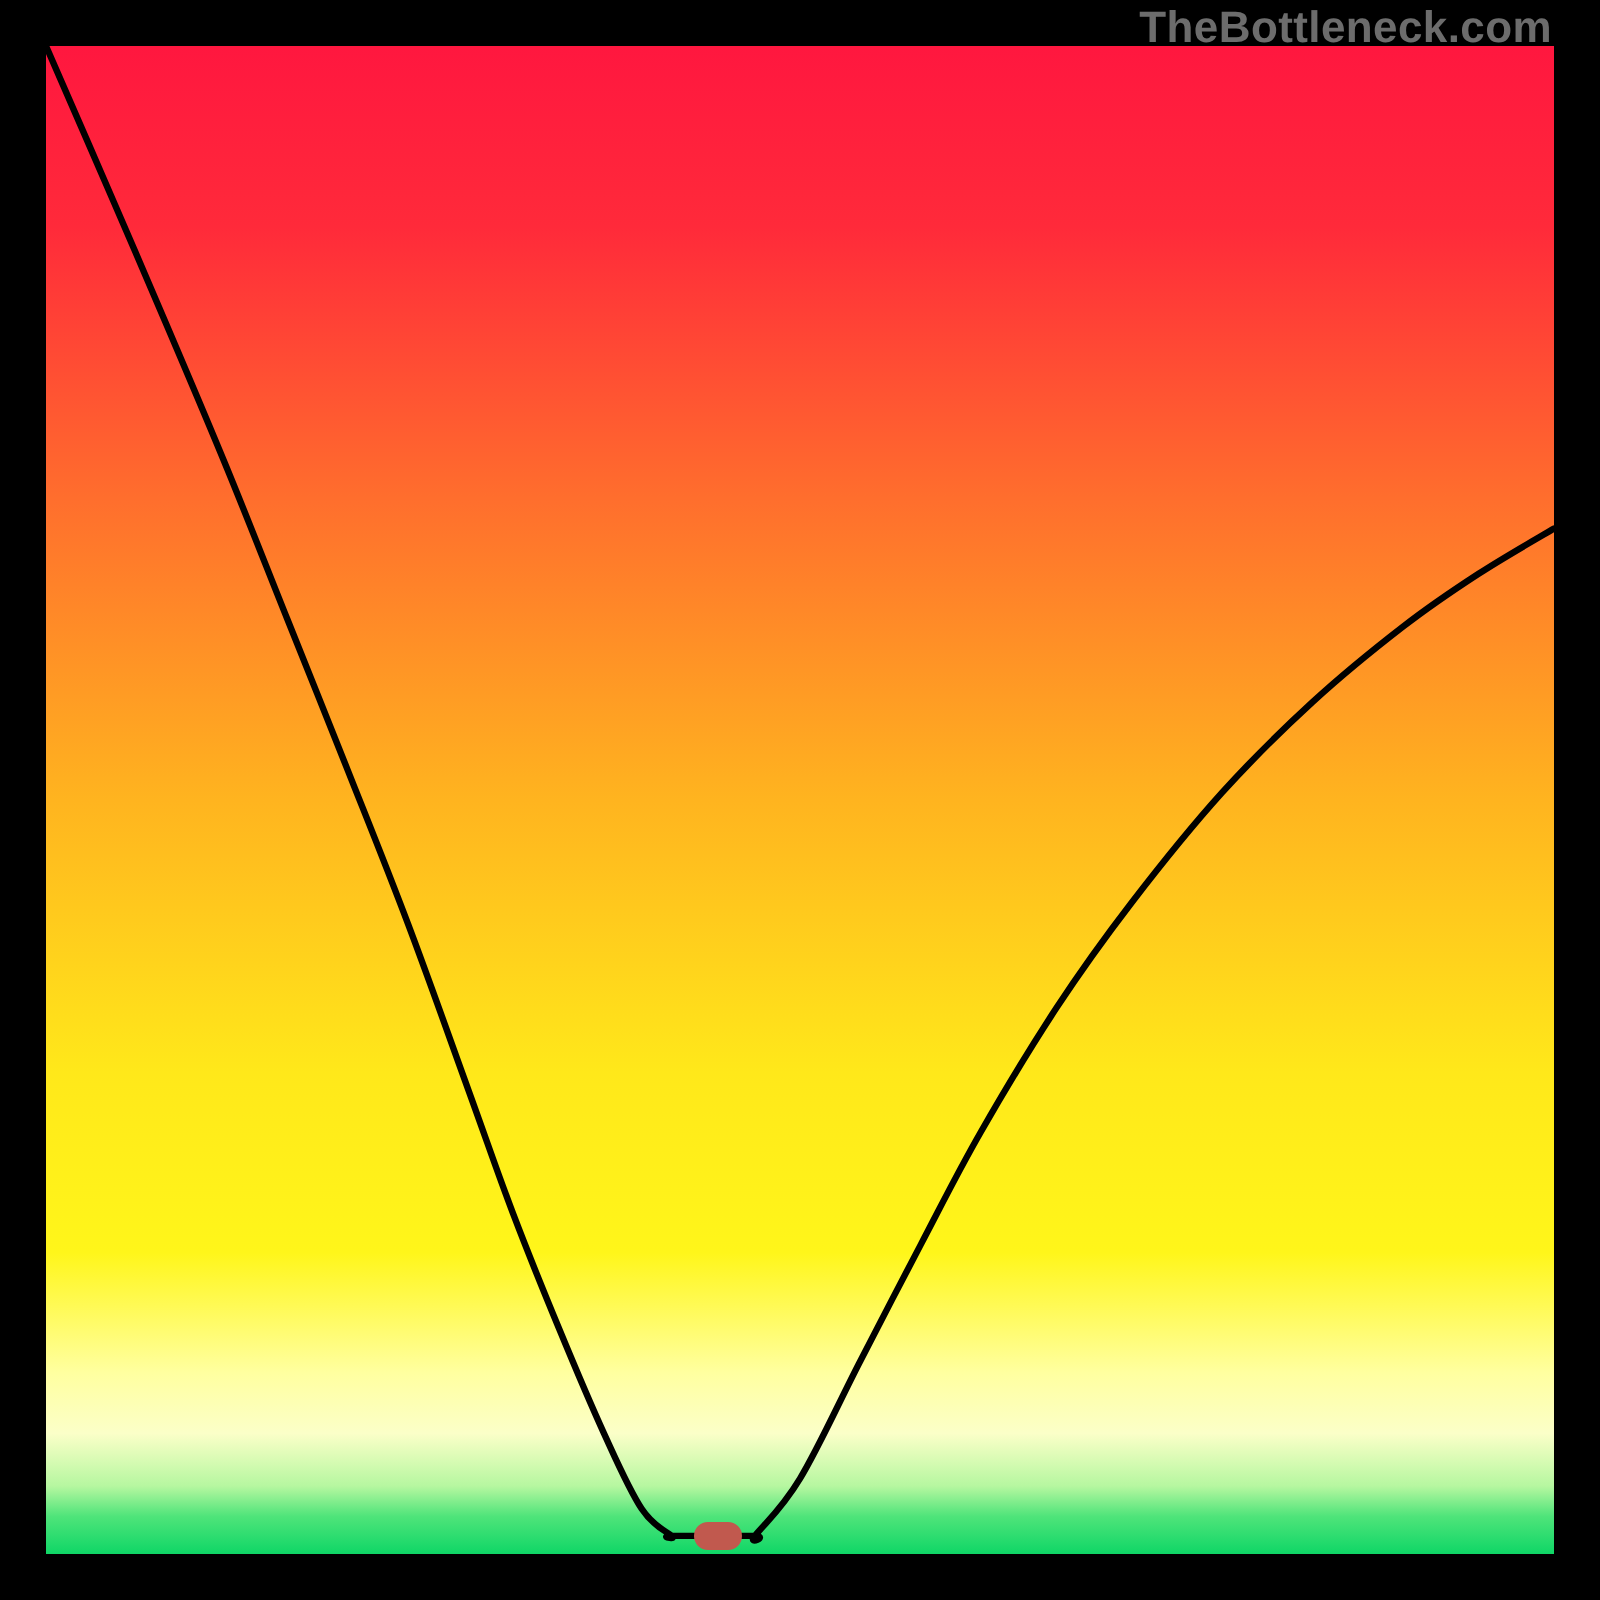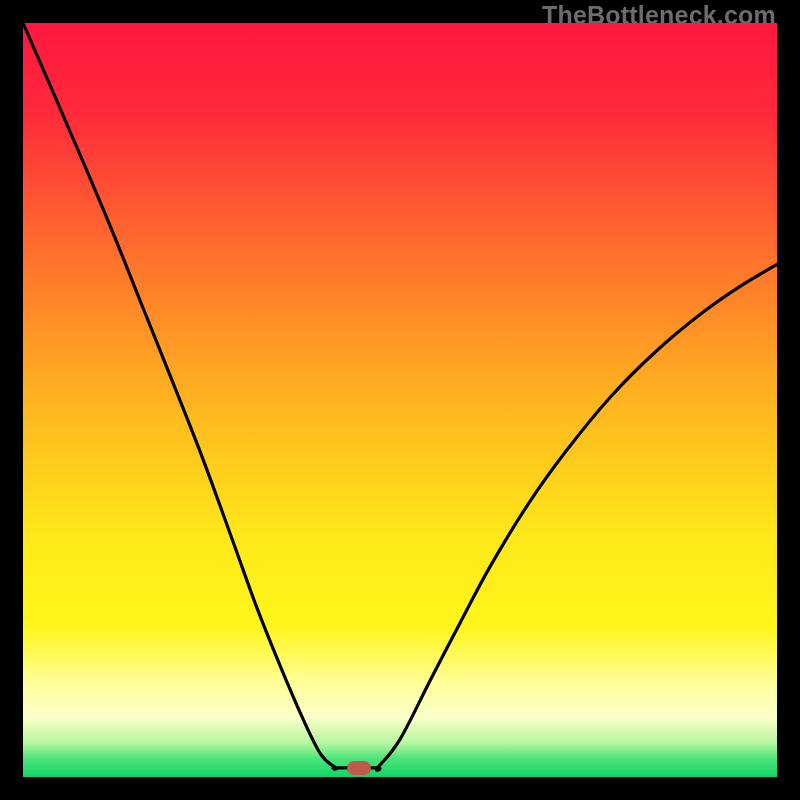--- a/index.html
+++ b/index.html
@@ -24,21 +24,21 @@
     left: 0;
     top: 0;
     width: 754px;
     height: 754px;
   }
   .watermark {
     position: absolute;
     top: 1px;
     right: 24px;
     color: #6c6c6c;
-    font-size: 25px;
+    font-size: 22px;
     font-weight: 600;
     letter-spacing: 0.2px;
   }
   .marker {
     position: absolute;
     width: 24px;
     height: 14px;
     border-radius: 7px;
     transform: translate(-50%, -50%);
   }

